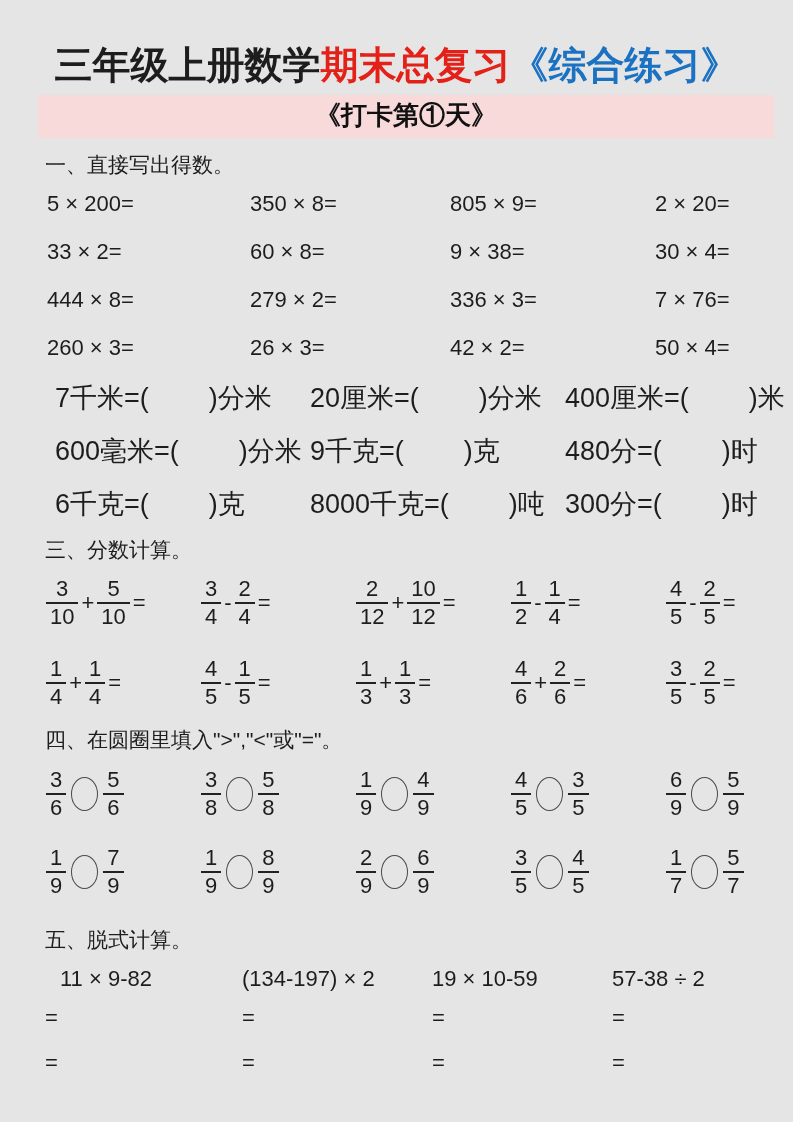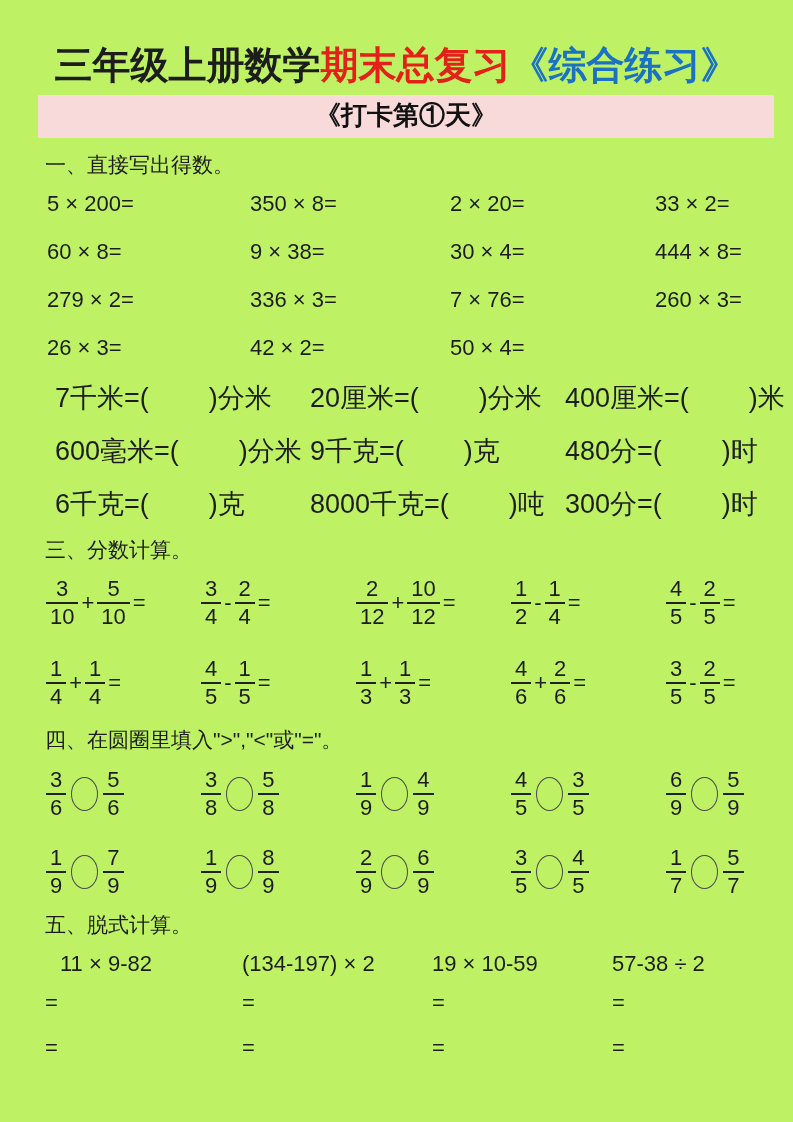--- a/index.html
+++ b/index.html
@@ -1,17 +1,17 @@
 <!DOCTYPE html>
 <html><head>
 <meta charset="utf-8">
 <style>
   html,body{margin:0;padding:0;background:#ffffff;}
   body{font-family:"Liberation Sans","DejaVu Sans",sans-serif;color:#1d1d1d;}
-  .page{position:relative;width:793px;height:1122px;background:#bef264;overflow:hidden;}
+  .page{position:relative;width:793px;height:1122px;background:#e5e5e5;overflow:hidden;}
 
   
   .title{margin-top:44px;text-align:center;font-size:38px;font-weight:700;line-height:1.15;white-space:nowrap;}
   .title span{display:inline;}
 
   
   .banner{margin:7px 0 0 38px;width:736px;text-align:center;
           font-family:"DejaVu Serif","Liberation Serif",serif;
           font-size:26px;font-weight:700;padding:3px 0 5px;color:#111;}
 
@@ -19,21 +19,21 @@
   .fields{display:flex;align-items:flex-end;margin:10px 0 0 100px;font-size:20px;gap:30px;}
   .field{display:flex;align-items:flex-end;}
   .field .lbl{line-height:1.2;}
   .write-line{display:inline-block;width:118px;height:22px;border-bottom:2px solid #2b2b2b;margin-left:8px;}
 
   
   .sec-title{margin-left:45px;font-size:21px;line-height:1.25;}
   #sec1-title{margin-top:14px;}
   #sec3-title{margin-top:6px;}
   #sec4-title{margin-top:4px;}
-  #sec5-title{margin-top:1px;}
+  #sec5-title{margin-top:16px;}
 
   
   .sec1-grid{margin-left:47px;margin-top:2px;display:grid;
              grid-template-columns:203px 200px 205px auto;
              grid-auto-rows:48px;align-items:center;font-size:22px;}
 
   
   .sec2-grid{margin-left:55px;display:grid;
              grid-template-columns:255px 255px auto;
              grid-auto-rows:53px;align-items:center;font-size:27px;}
@@ -73,20 +73,21 @@
 
   <div class="banner" style="background: rgb(248, 218, 218);">
     <span>《打卡第①天》</span>
   </div>
 
 
   <div class="sec-title" id="sec1-title">一、直接写出得数。</div>
   <div class="sec1-grid" id="sec1-grid">
       <div class="cell">5 × 200=</div>
       <div class="cell">350 × 8=</div>
+      <div class="cell">805 × 9=</div>
       <div class="cell">2 × 20=</div>
       <div class="cell">33 × 2=</div>
       <div class="cell">60 × 8=</div>
       <div class="cell">9 × 38=</div>
       <div class="cell">30 × 4=</div>
       <div class="cell">444 × 8=</div>
       <div class="cell">279 × 2=</div>
       <div class="cell">336 × 3=</div>
       <div class="cell">7 × 76=</div>
       <div class="cell">260 × 3=</div>

